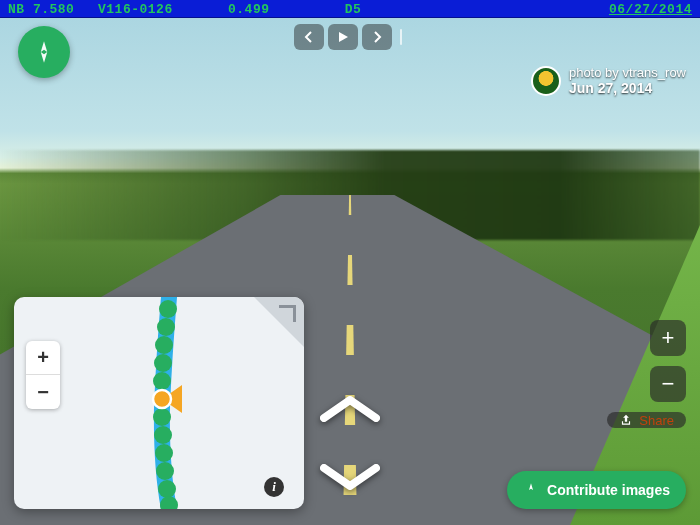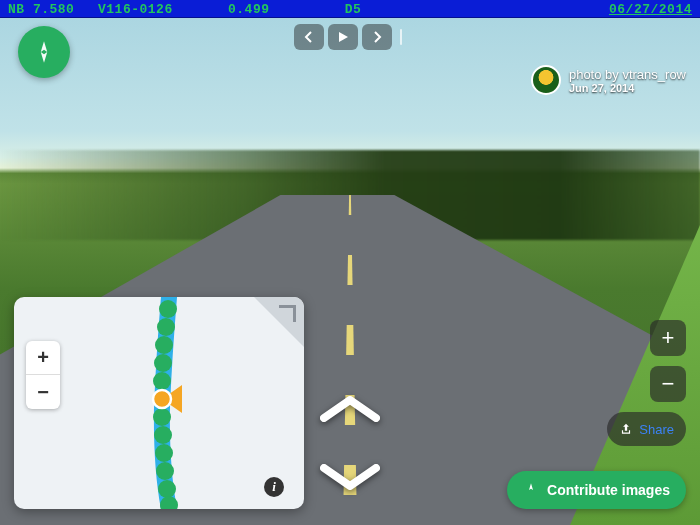--- a/index.html
+++ b/index.html
@@ -41,25 +41,25 @@
   .nav-controls .btn { width: 30px; height: 26px; border-radius: 6px; background: rgba(30,30,30,.45); color: #fff; display:flex; align-items:center; justify-content:center; cursor:pointer; }
   .nav-controls .sep { width: 2px; height: 16px; background: rgba(255,255,255,.7); margin: 0 4px; border-radius:1px; }
   
   .compass { position:absolute; top:26px; left:18px; width:52px; height:52px; border-radius:50%; background:#27ae60;
     display:flex; align-items:center; justify-content:center; box-shadow:0 2px 6px rgba(0,0,0,.3); cursor:pointer; }
   .compass svg { width:26px; height:26px; }
   
   .attr { position:absolute; top:24px; right:14px; display:flex; gap:8px; align-items:center; color:#fff; text-shadow:0 1px 2px rgba(0,0,0,.8);margin-top:41px; }
   .attr .avatar { width:30px; height:30px; border-radius:50%; border:2px solid #fff; background: radial-gradient(circle at 50% 40%, #f4c430 0 35%, #1a5f1a 38% 100%); }
   .attr .text { display:flex; flex-direction:column; font-size:13px; }
-  .attr .date { font-size:11px; font-weight:bold; }
+  .attr .date { font-size:14px; font-weight:bold; }
   
   .right-col { position:absolute; right:14px; top:320px; display:flex; flex-direction:column; gap:10px; }
   .sq { width:36px; height:36px; border-radius:8px; background:rgba(40,40,40,.65); color:#fff; display:flex; align-items:center; justify-content:center; font-size:22px; cursor:pointer; }
-  .share-btn { position:absolute; right:14px; top:412px; height:34px; padding:0 12px; border-radius:17px; background:rgba(40,40,40,.65); color:#3b82f6; display:flex; align-items:center; gap:6px; font-size:13px; cursor:pointer; }
+  .share-btn { position:absolute; right:14px; top:412px; height:16px; padding:0 12px; border-radius:17px; background:rgba(40,40,40,.65); color:#c2410c; display:flex; align-items:center; gap:6px; font-size:13px; cursor:pointer; }
   .contribute { position:absolute; right:14px; bottom:16px; height:38px; padding:0 16px; border-radius:19px; background:#27ae60; color:#fff; display:flex; align-items:center; gap:8px; font-weight:bold; font-size:14px; cursor:pointer; box-shadow:0 2px 6px rgba(0,0,0,.3); }
   
   .minimap { position:absolute; left:14px; bottom:16px; width:290px; height:212px; background:#eef2f5; border-radius:10px; box-shadow:0 3px 12px rgba(0,0,0,.35); overflow:hidden; }
   .minimap .corner { position:absolute; top:0; right:0; width:50px; height:50px; background:#d0d6db; clip-path: polygon(100% 0,100% 100%,0 0); cursor:pointer; }
   .minimap .corner::after { content:""; position:absolute; top:8px; right:8px; width:14px; height:14px; border-top:3px solid #8a9199; border-right:3px solid #8a9199; }
   .minimap .zoom { position:absolute; top:44px; left:12px; width:34px; background:#fff; border-radius:6px; box-shadow:0 1px 4px rgba(0,0,0,.3); }
   .minimap .zoom div { height:34px; display:flex; align-items:center; justify-content:center; font-size:20px; font-weight:bold; cursor:pointer; color:#333; }
   .minimap .zoom div:first-child { border-bottom:1px solid #ddd; }
   .minimap .info { position:absolute; bottom:12px; right:20px; width:20px; height:20px; border-radius:50%; background:#333; color:#fff; display:flex; align-items:center; justify-content:center; font-family:Georgia,serif; font-style:italic; font-weight:bold; font-size:13px; cursor:pointer; }
   .minimap svg.path { position:absolute; inset:0; }

